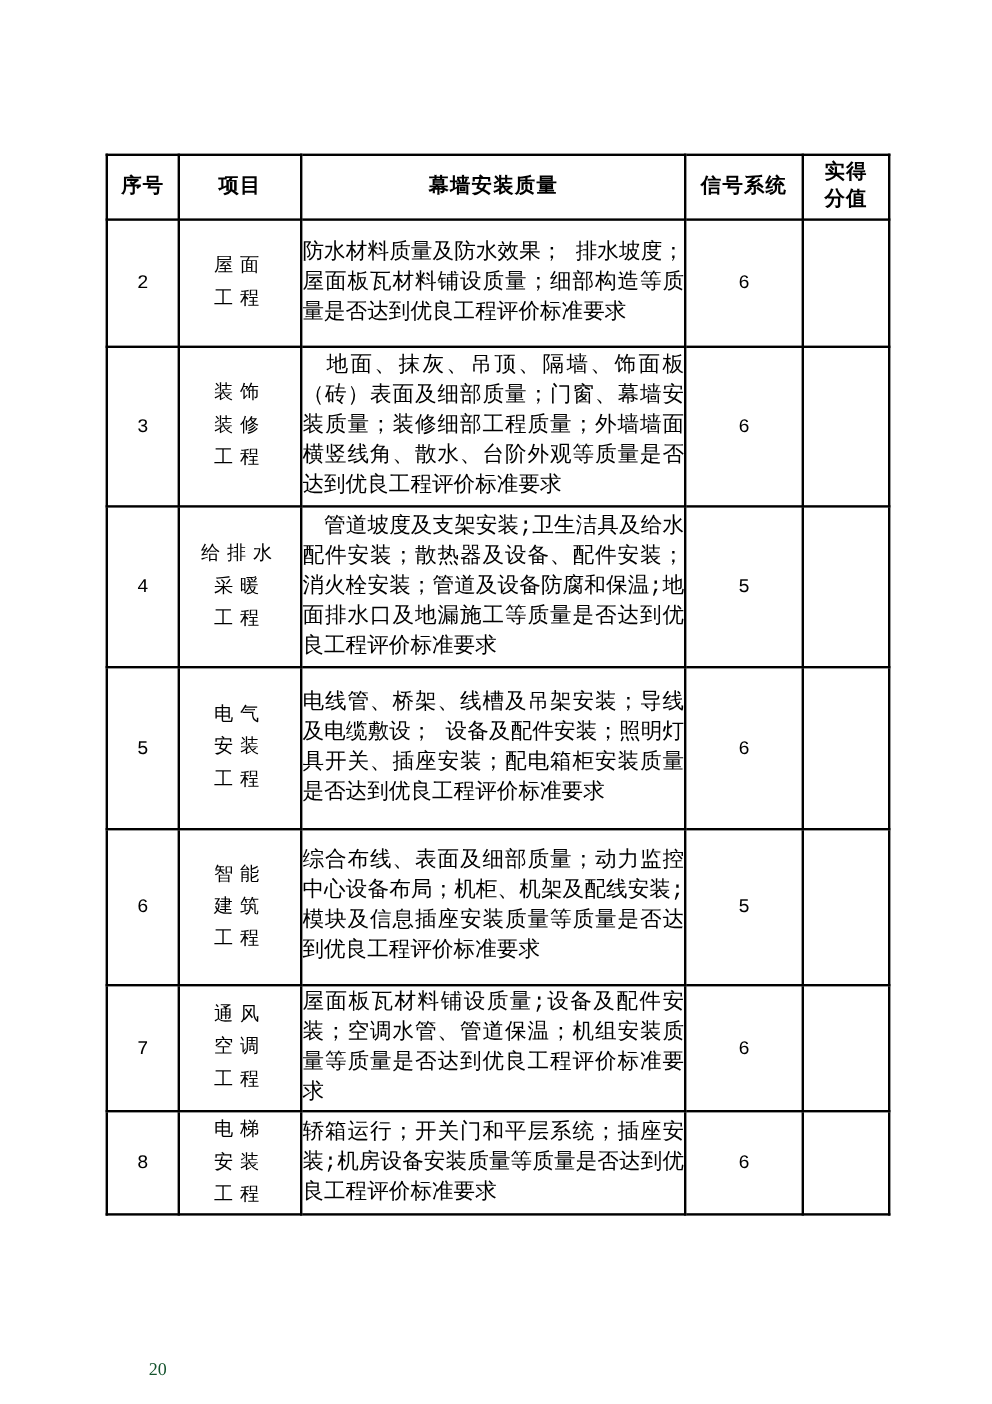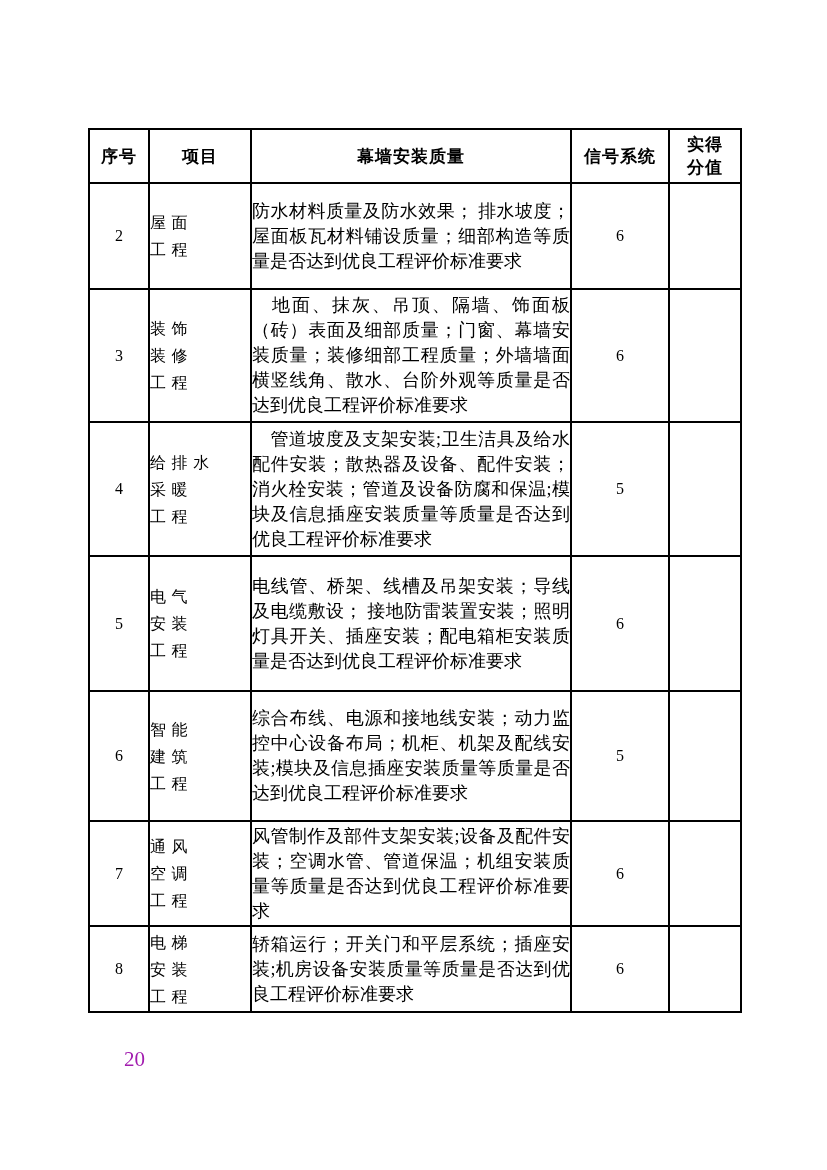--- a/index.html
+++ b/index.html
@@ -16,20 +16,21 @@
     font-family: "Liberation Serif", "DejaVu Serif", serif;
     overflow: hidden;
   }
   table.eval {
     position: absolute;
     left: 88px;
     top: 128px;
     width: 652px;
     border-collapse: collapse;
     table-layout: fixed;
+    font-family: Liberation Mono, monospace;
   }
   table.eval th,
   table.eval td {
     border: 2px solid #000000;
     padding: 0;
     color: #000000;
     background: #ffffff;
   }
   table.eval th {
     font-size: 17px;
@@ -40,21 +41,21 @@
     line-height: 23px;
     white-space: pre-line;
   }
   td.cell-no {
     font-size: 16px;
     text-align: center;
     vertical-align: middle;
   }
   td.cell-project {
     font-size: 16px;
-    text-align: left;
+    text-align: center;
     vertical-align: middle;
     white-space: pre-line;
     line-height: 27px;
     letter-spacing: 0.35em;
     border-radius: 20px;
   }
   td.cell-content {
     font-size: 18px;
     text-align: justify;
     text-justify: inter-character;
@@ -66,23 +67,23 @@
     font-size: 16px;
     text-align: center;
     vertical-align: middle;
   }
   td.cell-actual {
     vertical-align: middle;
   }
   .page-number {
     position: absolute;
     left: 124px;
-    top: 1047px;
-    font-size: 21px;
-    color: #a21caf;
+    top: 1134px;
+    font-size: 15px;
+    color: #14532d;
     font-family: "Liberation Serif", "DejaVu Serif", serif;
   }
 </style>
 </head>
 <body>
 
 <div class="page">
 
   <table class="eval">
     <colgroup>
@@ -116,48 +117,48 @@
 工程</td>
       <td class="cell-content">　地面、抹灰、吊顶、隔墙、饰面板（砖）表面及细部质量；门窗、幕墙安装质量；装修细部工程质量；外墙墙面横竖线角、散水、台阶外观等质量是否达到优良工程评价标准要求</td>
       <td class="cell-score">6</td>
       <td class="cell-actual"></td>
     </tr>
     <tr style="height:134px">
       <td class="cell-no">4</td>
       <td class="cell-project">给排水
 采暖
 工程</td>
-      <td class="cell-content">　管道坡度及支架安装;卫生洁具及给水配件安装；散热器及设备、配件安装；消火栓安装；管道及设备防腐和保温;模块及信息插座安装质量等质量是否达到优良工程评价标准要求</td>
+      <td class="cell-content">　管道坡度及支架安装;卫生洁具及给水配件安装；散热器及设备、配件安装；消火栓安装；管道及设备防腐和保温;地面排水口及地漏施工等质量是否达到优良工程评价标准要求</td>
       <td class="cell-score">5</td>
       <td class="cell-actual"></td>
     </tr>
     <tr style="height:135px">
       <td class="cell-no">5</td>
       <td class="cell-project">电气
 安装
 工程</td>
-      <td class="cell-content">电线管、桥架、线槽及吊架安装；导线及电缆敷设； 接地防雷装置安装；照明灯具开关、插座安装；配电箱柜安装质量是否达到优良工程评价标准要求</td>
+      <td class="cell-content">电线管、桥架、线槽及吊架安装；导线及电缆敷设； 设备及配件安装；照明灯具开关、插座安装；配电箱柜安装质量是否达到优良工程评价标准要求</td>
       <td class="cell-score">6</td>
       <td class="cell-actual"></td>
     </tr>
     <tr style="height:130px">
       <td class="cell-no">6</td>
       <td class="cell-project">智能
 建筑
 工程</td>
-      <td class="cell-content">综合布线、电源和接地线安装；动力监控中心设备布局；机柜、机架及配线安装;模块及信息插座安装质量等质量是否达到优良工程评价标准要求</td>
+      <td class="cell-content">综合布线、表面及细部质量；动力监控中心设备布局；机柜、机架及配线安装;模块及信息插座安装质量等质量是否达到优良工程评价标准要求</td>
       <td class="cell-score">5</td>
       <td class="cell-actual"></td>
     </tr>
     <tr style="height:105px">
       <td class="cell-no">7</td>
       <td class="cell-project">通风
 空调
 工程</td>
-      <td class="cell-content">风管制作及部件支架安装;设备及配件安装；空调水管、管道保温；机组安装质量等质量是否达到优良工程评价标准要求</td>
+      <td class="cell-content">屋面板瓦材料铺设质量;设备及配件安装；空调水管、管道保温；机组安装质量等质量是否达到优良工程评价标准要求</td>
       <td class="cell-score">6</td>
       <td class="cell-actual"></td>
     </tr>
     <tr style="height:86px">
       <td class="cell-no">8</td>
       <td class="cell-project">电梯
 安装
 工程</td>
       <td class="cell-content">轿箱运行；开关门和平层系统；插座安装;机房设备安装质量等质量是否达到优良工程评价标准要求</td>
       <td class="cell-score">6</td>

